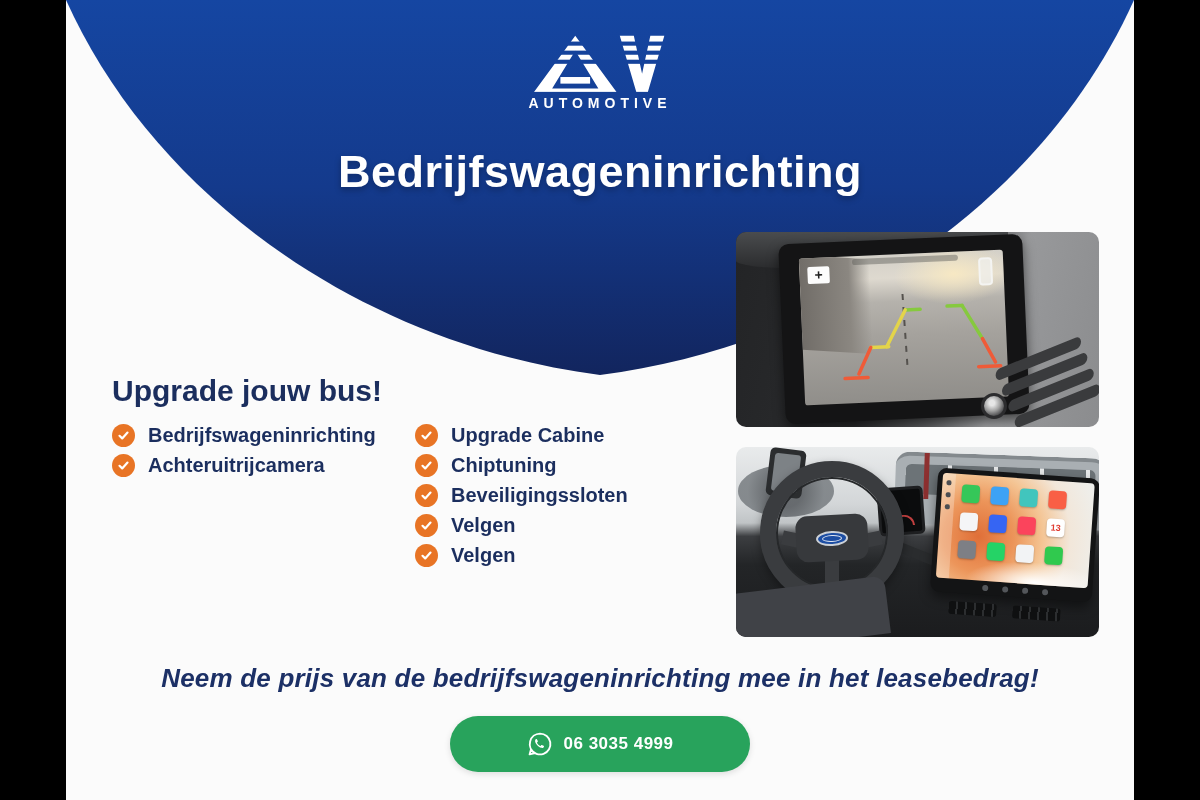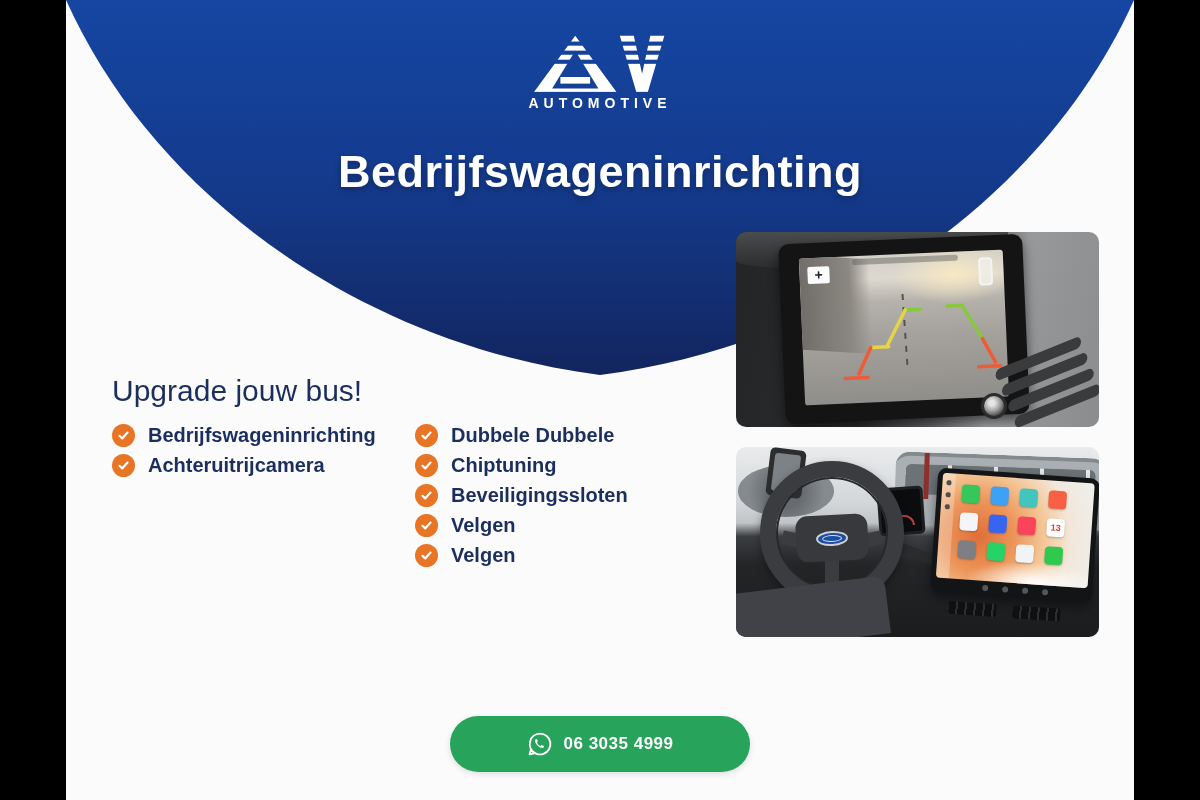--- a/index.html
+++ b/index.html
@@ -12,21 +12,21 @@
   
   .header-curve { position:absolute; left:0; top:0; width:1068px; height:400px; display:block; }
   .logo-wrap { position:absolute; left:50%; top:34px; transform:translateX(-50%); width:220px; text-align:center; z-index:2; }
   .logo-av { display:block; margin:0 auto; }
   .logo-sub { color:#fff; font-size:14px; font-weight:bold; letter-spacing:5px; margin-top:3px; }
   .poster-title { position:absolute; left:0; top:146px; width:100%; text-align:center; color:#fff;
                   font-size:45px; font-weight:bold; letter-spacing:0.5px; z-index:2;
                   text-shadow:0 3px 6px rgba(0,0,0,0.28); }
 
   
-  .heading { position:absolute; left:46px; top:374px; font-size:30px; font-weight:normal; color:#1b2e5e; }
+  .heading { position:absolute; left:46px; top:374px; font-size:30px; font-weight:bold; color:#1b2e5e; }
   .feat-list { position:absolute; top:420px; list-style:none; }
   .feat-list.col1 { left:46px; } .feat-list.col2 { left:349px; }
   .feat-item { display:flex; align-items:center; height:30px; gap:13px; }
   .check { width:23px; height:23px; border-radius:50%; background:#e87425; flex:0 0 23px;
            display:flex; align-items:center; justify-content:center; }
   .feat-label { font-size:20px; font-weight:600; color:#1b2e5e; white-space:nowrap; }
 
   
   .photo { position:absolute; left:670px; width:363px; border-radius:10px; overflow:hidden; }
   .photo1 { top:232px; height:195px; background:linear-gradient(103deg,#232426 0%,#2b2c2e 40%,#5d5e60 58%,#98999b 72%,#8b8c8e 100%); }
@@ -167,21 +167,21 @@
       </li>
     </ul>
 
     <ul class="feat-list col2">
       <li class="feat-item">
         <span class="check">
             <svg width="13" height="13" viewBox="0 0 13 13">
               <path d="M2.5 6.8 L5.2 9.4 L10.5 3.6" fill="none" stroke="#fff" stroke-width="2.2" stroke-linecap="round" stroke-linejoin="round"></path>
             </svg>
           </span>
-        <span class="feat-label">Dubbele Dubbele</span>
+        <span class="feat-label">Upgrade Cabine</span>
       </li>
       <li class="feat-item">
         <span class="check">
             <svg width="13" height="13" viewBox="0 0 13 13">
               <path d="M2.5 6.8 L5.2 9.4 L10.5 3.6" fill="none" stroke="#fff" stroke-width="2.2" stroke-linecap="round" stroke-linejoin="round"></path>
             </svg>
           </span>
         <span class="feat-label">Chiptuning</span>
       </li>
       <li class="feat-item">
@@ -303,20 +303,21 @@
             <i></i>
           </div>
       </div>
       <div class="p2-vents">
           <div></div>
           <div></div>
         </div>
       <div class="p2-knee"></div>
     </div>
 
+    <div class="tagline">Neem de prijs van de bedrijfswageninrichting mee in het leasebedrag!</div>
 
     <button class="cta">
       <span style="display:flex">
         <svg width="26" height="26" viewBox="0 0 26 26" aria-hidden="true">
           <path d="M13 2.6 a10.4 10.4 0 1 1 -9 15.6 L2.6 23.4 L8 22 a10.4 10.4 0 0 1 5 -19.4 Z" fill="none" stroke="#fff" stroke-width="1.9" stroke-linejoin="round"></path>
           <path d="M9.4 8.1 c-.5 0 -1.3 .6 -1.3 1.8 c0 2.6 3.2 5.9 6.1 6.9 c1.6 .5 2.6 -.3 2.8 -1.1 c.1 -.4 0 -.7 -.4 -.9 l-1.7 -.8 c-.3 -.1 -.5 -.1 -.7 .2 l-.5 .6 c-.2 .2 -.4 .2 -.7 .1 c-1 -.4 -2.4 -1.7 -3 -2.8 c-.1 -.3 -.1 -.5 .1 -.7 l.6 -.6 c.2 -.2 .2 -.4 .1 -.7 l-.8 -1.6 c-.2 -.3 -.4 -.4 -.6 -.4 Z" fill="#fff"></path>
         </svg>
       </span>
       <span class="cta-label">06 3035 4999</span>
     </button>

